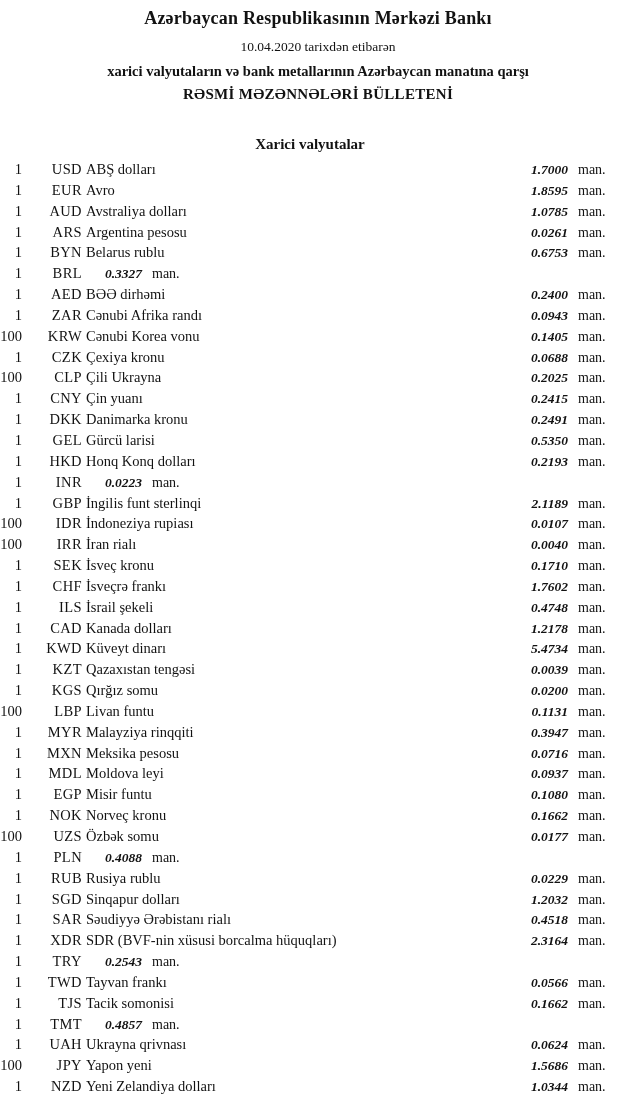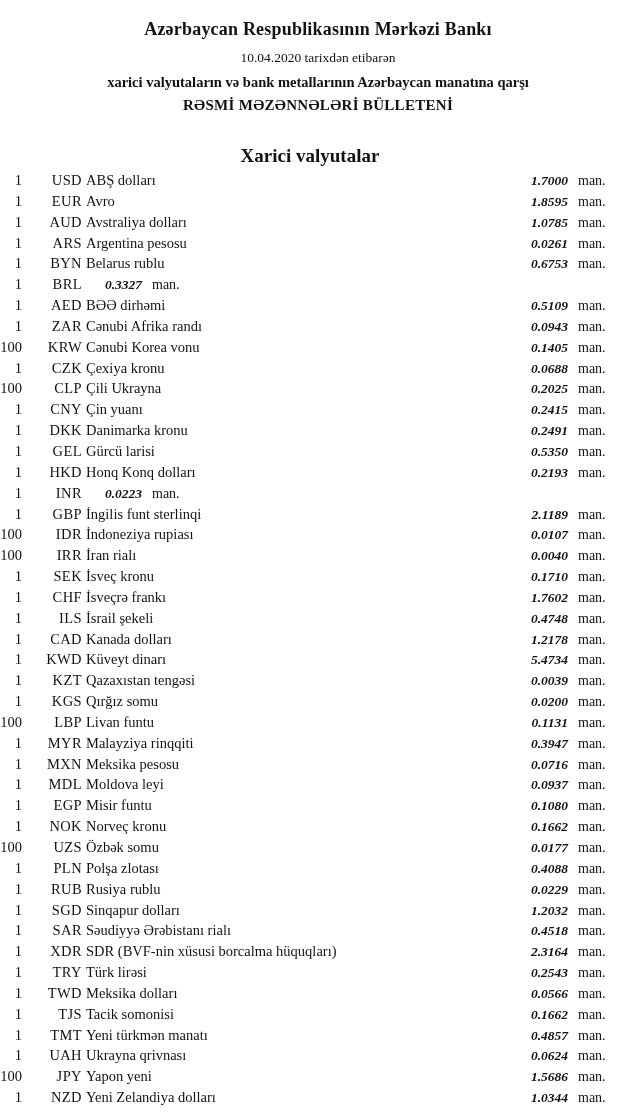--- a/index.html
+++ b/index.html
@@ -14,21 +14,21 @@
     font-family: "Liberation Serif", "DejaVu Serif", serif;
     overflow: hidden;
   }
   .page {
     width: 620px;
     height: 1113px;
     box-sizing: border-box;
   }
   .header {
     text-align: center;
-    padding-top: 18px;
+    padding-top: 7px;
     margin-left: 16px;
   }
   .title {
     font-size: 18px;
     font-weight: bold;
     line-height: 22px;
     margin-bottom: 9px;
     letter-spacing: 0.2px;
   }
   .date-line {
@@ -44,21 +44,21 @@
     margin-bottom: 5px;
   }
   .bulletin-line {
     font-size: 15px;
     font-weight: bold;
     line-height: 19px;
     letter-spacing: 0.3px;
   }
   .section-title {
     text-align: center;
-    font-size: 19px;
+    font-size: 15px;
     font-weight: bold;
     margin-top: 31px;
     line-height: 19px;
   }
   .rates-table {
     margin-top: 5px;
   }
   .row {
     display: flex;
     align-items: baseline;
@@ -159,21 +159,21 @@
     <span class="qty">1</span>
     <span class="code">BRL</span>
     <span class="rate">0.3327</span>
     <span class="man">man.</span>
   </div>
 
   <div class="row">
     <span class="qty">1</span>
     <span class="code">AED</span>
     <span class="name">BƏƏ dirhəmi</span>
-    <span class="rate">0.5109</span>
+    <span class="rate">0.2400</span>
     <span class="man">man.</span>
   </div>
 
   <div class="row">
     <span class="qty">1</span>
     <span class="code">ZAR</span>
     <span class="name">Cənubi Afrika randı</span>
     <span class="rate">0.0943</span>
     <span class="man">man.</span>
   </div>
@@ -373,21 +373,20 @@
     <span class="qty">100</span>
     <span class="code">UZS</span>
     <span class="name">Özbək somu</span>
     <span class="rate">0.0177</span>
     <span class="man">man.</span>
   </div>
 
   <div class="row">
     <span class="qty">1</span>
     <span class="code">PLN</span>
-    <span class="name">Polşa zlotası</span>
     <span class="rate">0.4088</span>
     <span class="man">man.</span>
   </div>
 
   <div class="row">
     <span class="qty">1</span>
     <span class="code">RUB</span>
     <span class="name">Rusiya rublu</span>
     <span class="rate">0.0229</span>
     <span class="man">man.</span>
@@ -413,45 +412,43 @@
     <span class="qty">1</span>
     <span class="code">XDR</span>
     <span class="name">SDR (BVF-nin xüsusi borcalma hüquqları)</span>
     <span class="rate">2.3164</span>
     <span class="man">man.</span>
   </div>
 
   <div class="row">
     <span class="qty">1</span>
     <span class="code">TRY</span>
-    <span class="name">Türk lirəsi</span>
     <span class="rate">0.2543</span>
     <span class="man">man.</span>
   </div>
 
   <div class="row">
     <span class="qty">1</span>
     <span class="code">TWD</span>
-    <span class="name">Meksika dolları</span>
+    <span class="name">Tayvan frankı</span>
     <span class="rate">0.0566</span>
     <span class="man">man.</span>
   </div>
 
   <div class="row">
     <span class="qty">1</span>
     <span class="code">TJS</span>
     <span class="name">Tacik somonisi</span>
     <span class="rate">0.1662</span>
     <span class="man">man.</span>
   </div>
 
   <div class="row">
     <span class="qty">1</span>
     <span class="code">TMT</span>
-    <span class="name">Yeni türkmən manatı</span>
     <span class="rate">0.4857</span>
     <span class="man">man.</span>
   </div>
 
   <div class="row">
     <span class="qty">1</span>
     <span class="code">UAH</span>
     <span class="name">Ukrayna qrivnası</span>
     <span class="rate">0.0624</span>
     <span class="man">man.</span>

